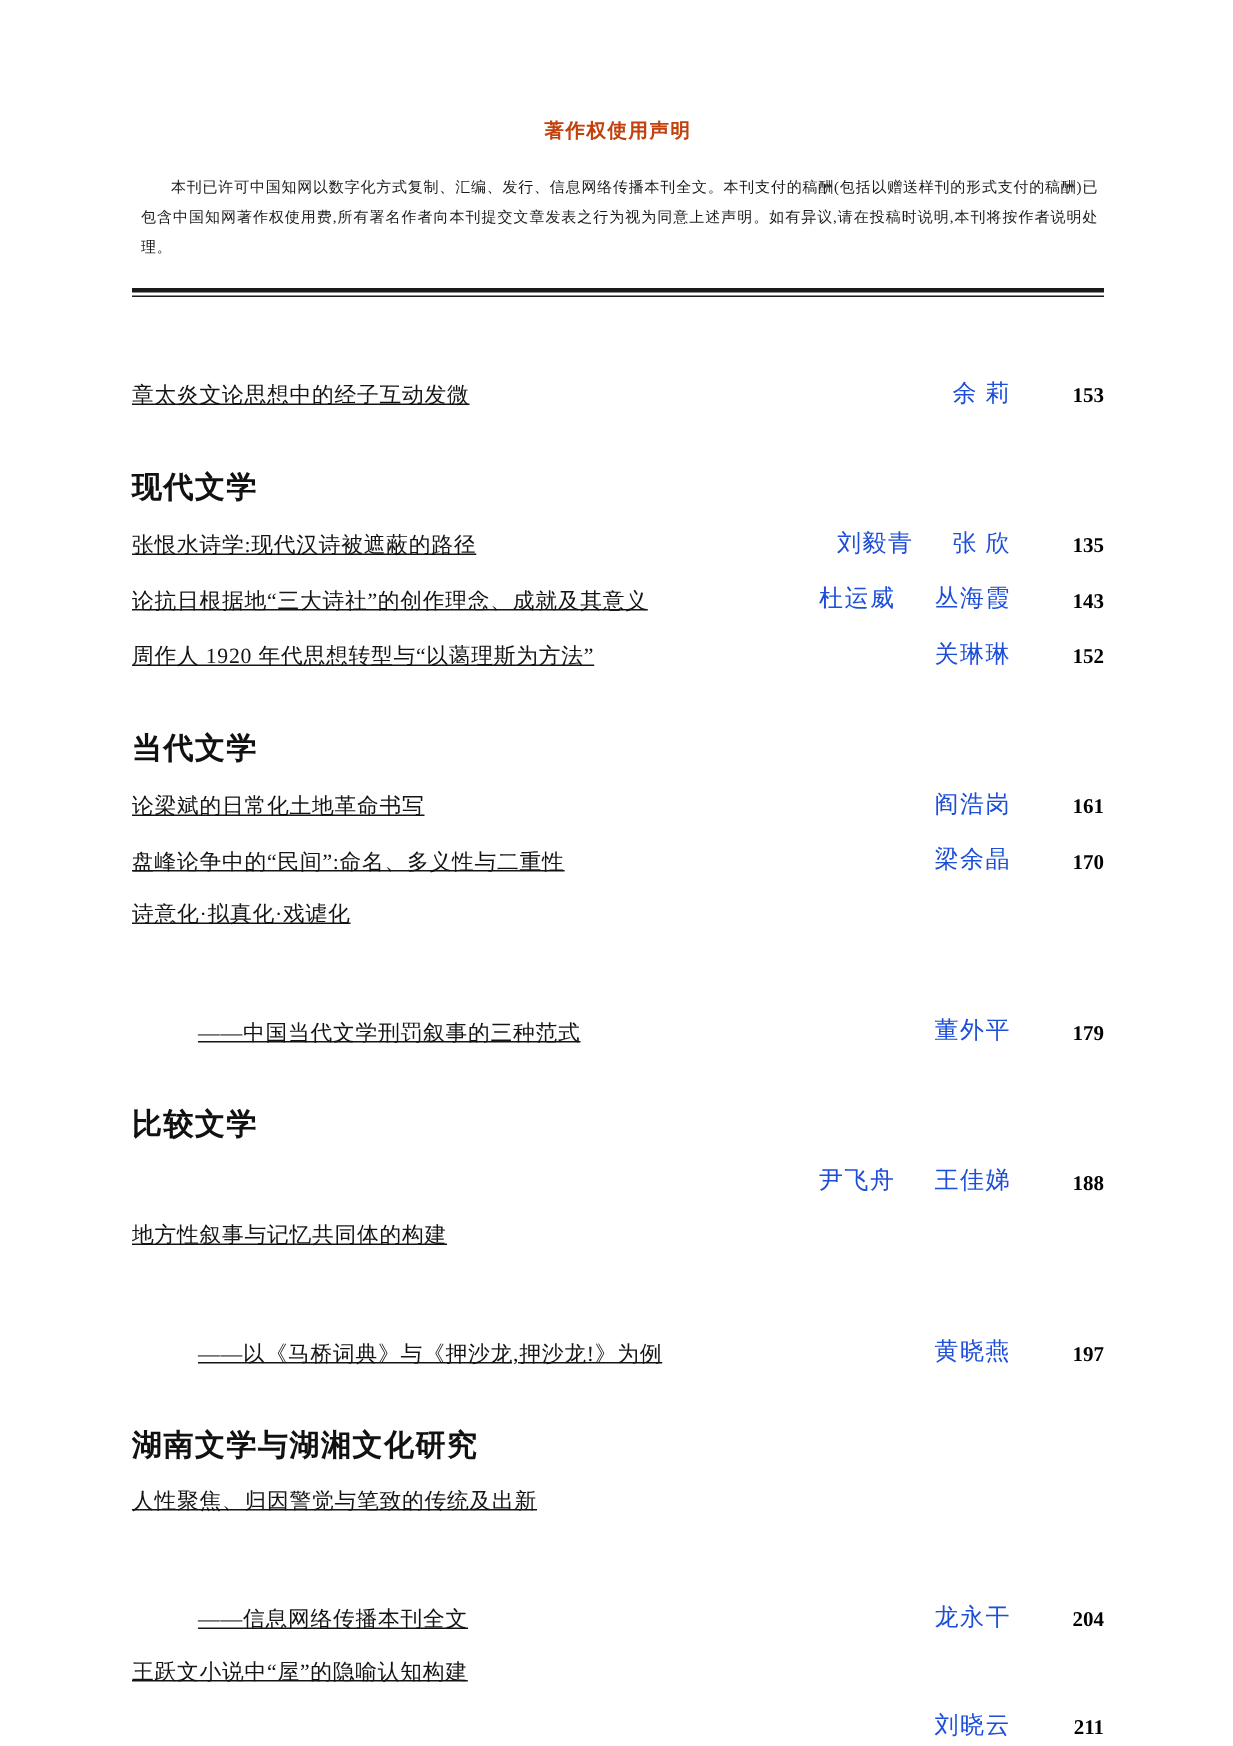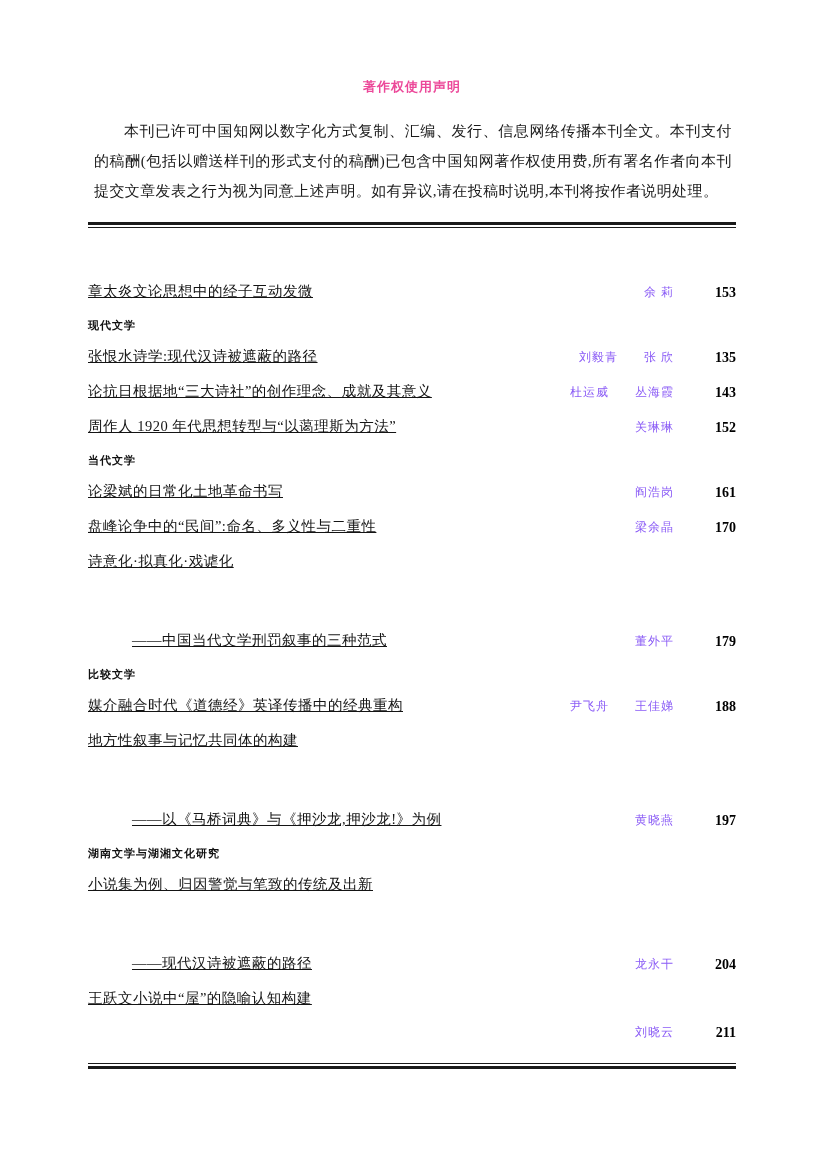--- a/index.html
+++ b/index.html
@@ -24,26 +24,26 @@
     top: 78px;
     width: 648px;
   }
 
   
   .statement-title {
     text-align: center;
     font-size: 13px;
     font-weight: bold;
     letter-spacing: 1px;
-    color: #ec4899;
+    color: #c2410c;
     margin: 0 0 20px 0;
     font-family: "Liberation Serif", "DejaVu Serif", serif;
   }
   .statement-body {
-    font-size: 15px;
+    font-size: 10px;
     line-height: 2.0;
     color: #1a1a1a;
     text-align: justify;
     letter-spacing: 0.4px;
     font-family: "Liberation Serif", "DejaVu Serif", serif;
     padding: 0 4px 0 6px;
   }
   .statement-body p {
     margin: 0;
     text-indent: 2em;
@@ -63,25 +63,25 @@
     border-bottom: 3px solid #1a1a1a;
     height: 2px;
     width: 100%;
   }
 
   
   .toc {
     padding-top: 24px;
   }
   .section-head {
-    font-size: 11px;
+    font-size: 20px;
     font-weight: bold;
     color: #111;
     letter-spacing: 1px;
-    margin: 17px 0 14px 0;
+    margin: 38px 0 14px 0;
     font-family: "Liberation Serif", "DejaVu Serif", serif;
   }
   .entry {
     display: flex;
     align-items: flex-end;
     margin: 0 0 16px 0;
     width: 100%;
   }
   .entry .title {
     font-size: 14.5px;
@@ -98,22 +98,22 @@
   .entry .spacer {
     flex: 1 1 auto;
   }
   .entry .authors {
     display: flex;
     justify-content: flex-end;
     align-items: flex-end;
     white-space: nowrap;
   }
   .entry .author {
-    font-size: 12px;
-    color: #8b5cf6;
+    font-size: 16px;
+    color: #1d4ed8;
     letter-spacing: 1px;
     margin-left: 26px;
     text-align: center;
   }
   .entry .page-no {
     font-size: 14px;
     font-weight: bold;
     color: #000;
     width: 40px;
     text-align: right;
@@ -215,21 +215,20 @@
         <span class="spacer"></span>
         <span class="authors">
           <span class="author">董外平</span>
         </span>
         <span class="page-no">179</span>
       </div>
 
       <div class="section-head">比较文学</div>
 
       <div class="entry">
-        <span class="title">媒介融合时代《道德经》英译传播中的经典重构</span>
         <span class="spacer"></span>
         <span class="authors">
           <span class="author">尹飞舟</span>
           <span class="author">王佳娣</span>
         </span>
         <span class="page-no">188</span>
       </div>
 
       <div class="entry no-author">
         <span class="title">地方性叙事与记忆共同体的构建</span>
@@ -242,27 +241,27 @@
         <span class="spacer"></span>
         <span class="authors">
           <span class="author">黄晓燕</span>
         </span>
         <span class="page-no">197</span>
       </div>
 
       <div class="section-head">湖南文学与湖湘文化研究</div>
 
       <div class="entry no-author">
-        <span class="title">小说集为例、归因警觉与笔致的传统及出新</span>
-        <span class="spacer"></span>
-        <span class="page-no"></span>
-      </div>
-
-      <div class="entry">
-        <span class="title sub">——现代汉诗被遮蔽的路径</span>
+        <span class="title">人性聚焦、归因警觉与笔致的传统及出新</span>
+        <span class="spacer"></span>
+        <span class="page-no"></span>
+      </div>
+
+      <div class="entry">
+        <span class="title sub">——信息网络传播本刊全文</span>
         <span class="spacer"></span>
         <span class="authors">
           <span class="author">龙永干</span>
         </span>
         <span class="page-no">204</span>
       </div>
 
       <div class="entry no-author">
         <span class="title">王跃文小说中“屋”的隐喻认知构建</span>
         <span class="spacer"></span>

